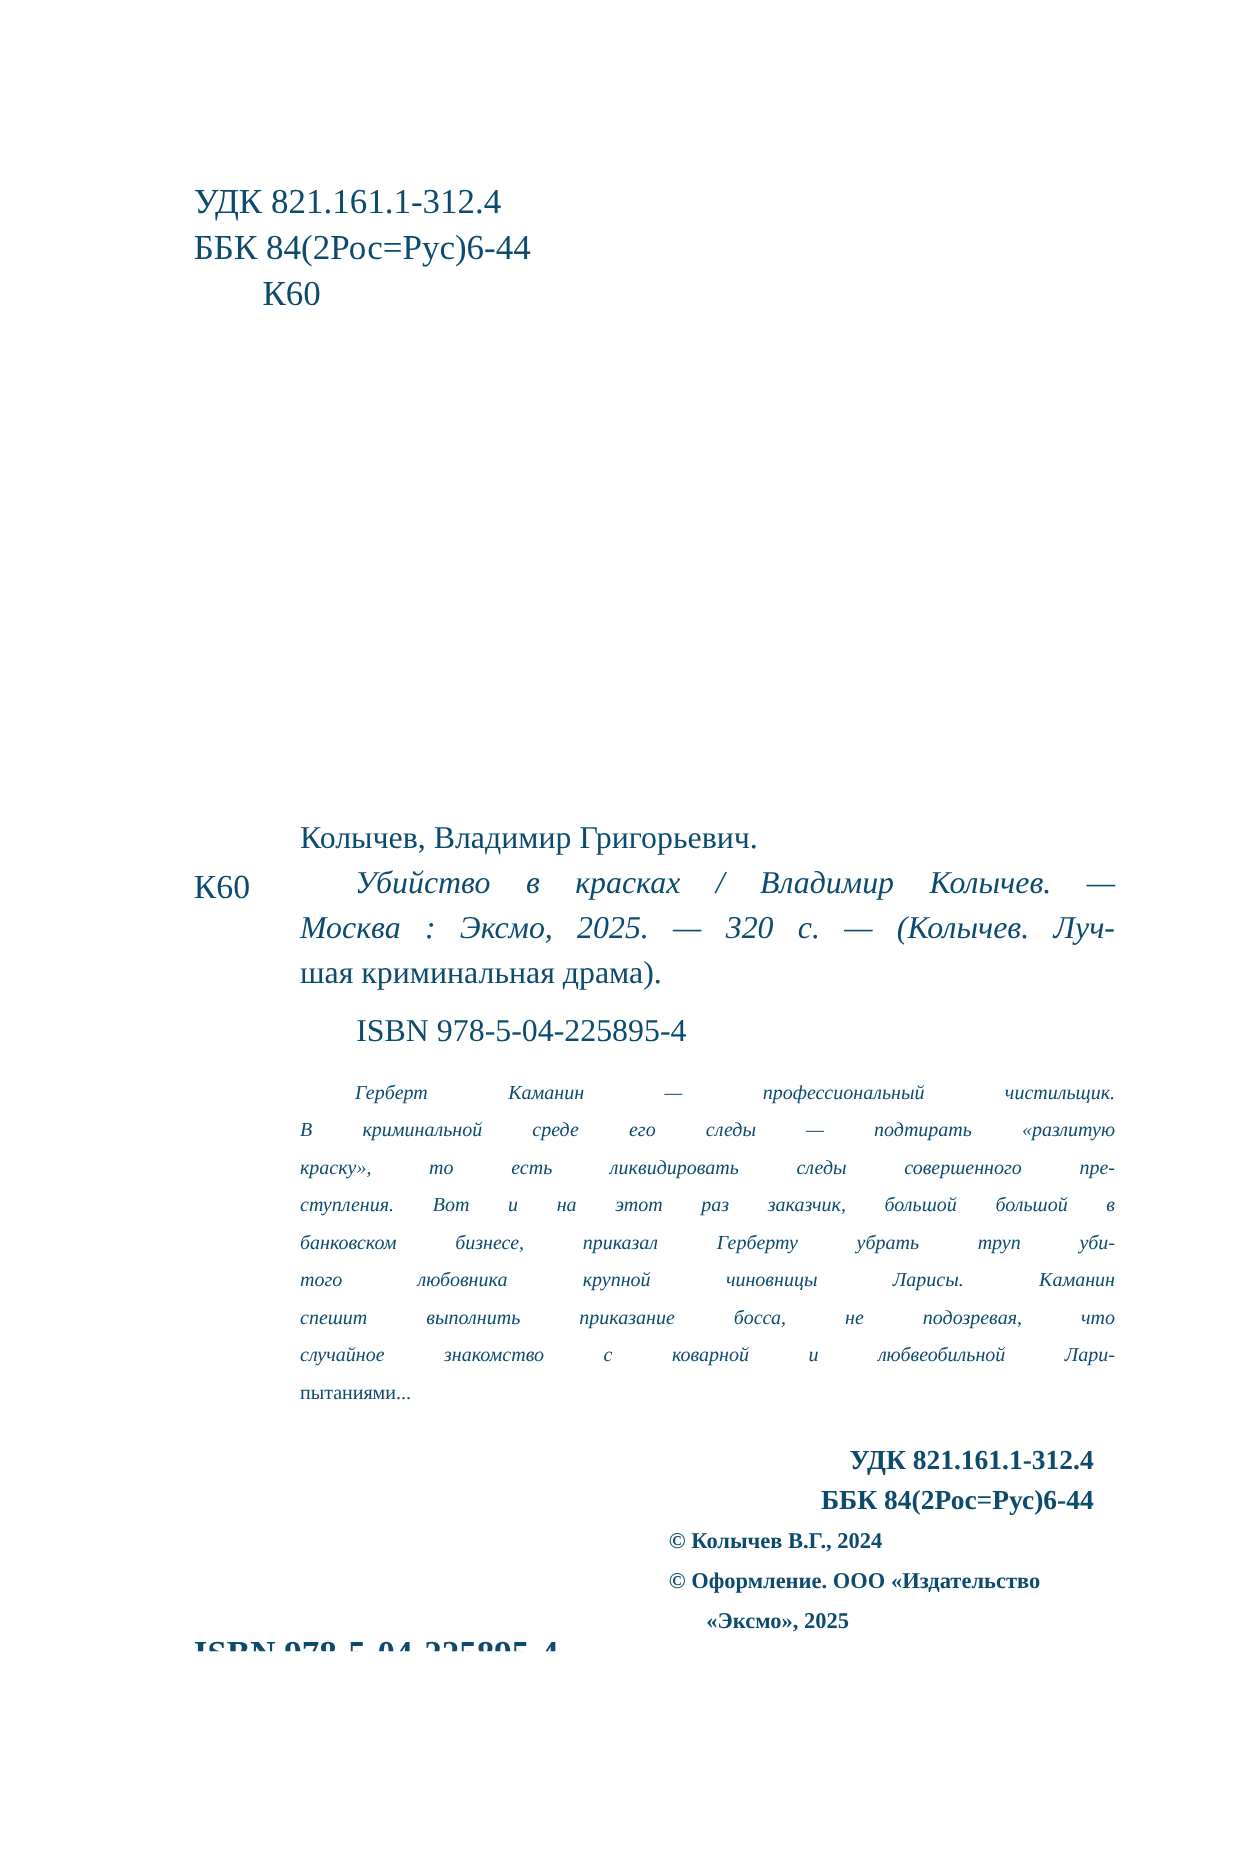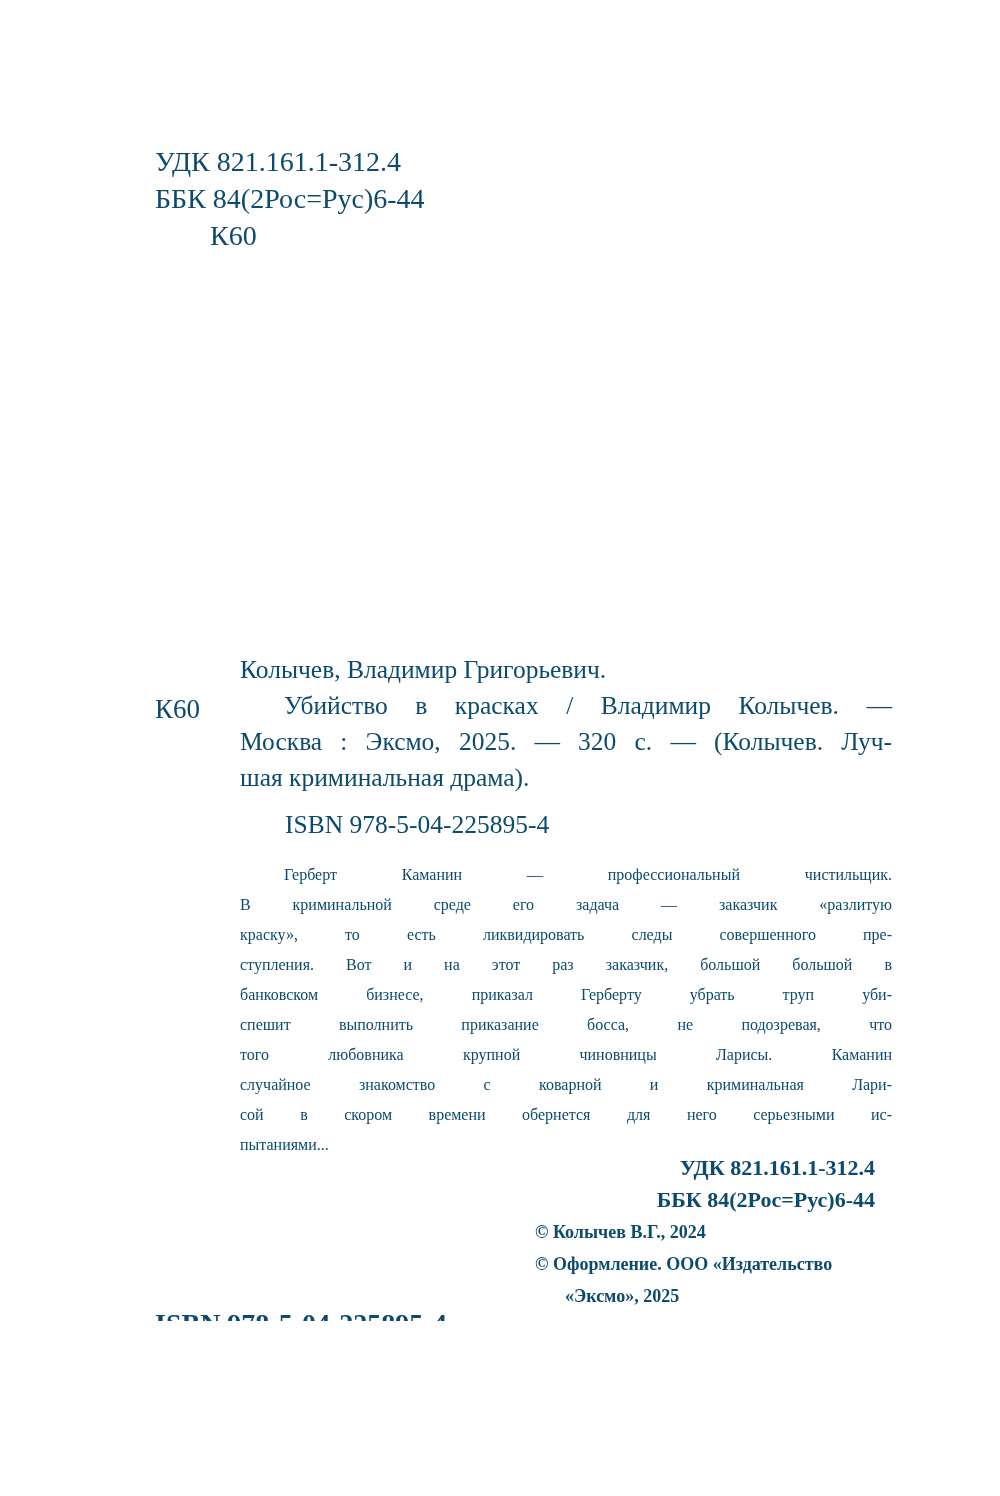--- a/index.html
+++ b/index.html
@@ -33,21 +33,21 @@
 
   .card {
     position: absolute;
     left: 240px;
     top: 652px;
     width: 652px;
     font-size: 25.5px;
     line-height: 36px;
   }
   .author { font-weight: normal; }
-  .just { text-align: justify; text-align-last: justify; }
+  .just { text-align: justify; text-align-last: justify; font-style: italic; }
   .ind { padding-left: 44px; }
   .isbn-line {
     padding-left: 45px;
     margin-top: 11px;
   }
   .annot {
     margin-top: 17px;
     font-size: 16px;
     line-height: 30px;
   }
@@ -94,28 +94,27 @@
   <div class="k60-side">К60</div>
 
   <div class="card">
     <div class="author">Колычев, Владимир Григорьевич.</div>
     <div class="just ind">Убийство в красках / Владимир Колычев. —</div>
     <div class="just">Москва : Эксмо, 2025. — 320 с. — (Колычев. Луч-</div>
     <div>шая криминальная драма).</div>
     <div class="isbn-line">ISBN 978-5-04-225895-4</div>
     <div class="annot">
       <div class="just ind">Герберт Каманин — профессиональный чистильщик.</div>
-      <div class="just">В криминальной среде его задача — заказчик «разлитую</div>
+      <div class="just">В криминальной среде его следы — подтирать «разлитую</div>
       <div class="just">краску», то есть ликвидировать следы совершенного пре-</div>
       <div class="just">ступления. Вот и на этот раз заказчик, большой большой в</div>
       <div class="just">банковском бизнесе, приказал Герберту убрать труп уби-</div>
+      <div class="just">того любовника крупной чиновницы Ларисы. Каманин</div>
       <div class="just">спешит выполнить приказание босса, не подозревая, что</div>
-      <div class="just">того любовника крупной чиновницы Ларисы. Каманин</div>
-      <div class="just">случайное знакомство с коварной и криминальная Лари-</div>
-      <div class="just">сой в скором времени обернется для него серьезными ис-</div>
+      <div class="just">случайное знакомство с коварной и любвеобильной Лари-</div>
       <div>пытаниями...</div>
     </div>
   </div>
 
   <div class="right-codes">
     <div>УДК 821.161.1-312.4</div>
     <div>ББК 84(2Рос=Рус)6-44</div>
   </div>
 
   <div class="bottom-isbn">ISBN 978-5-04-225895-4</div>

